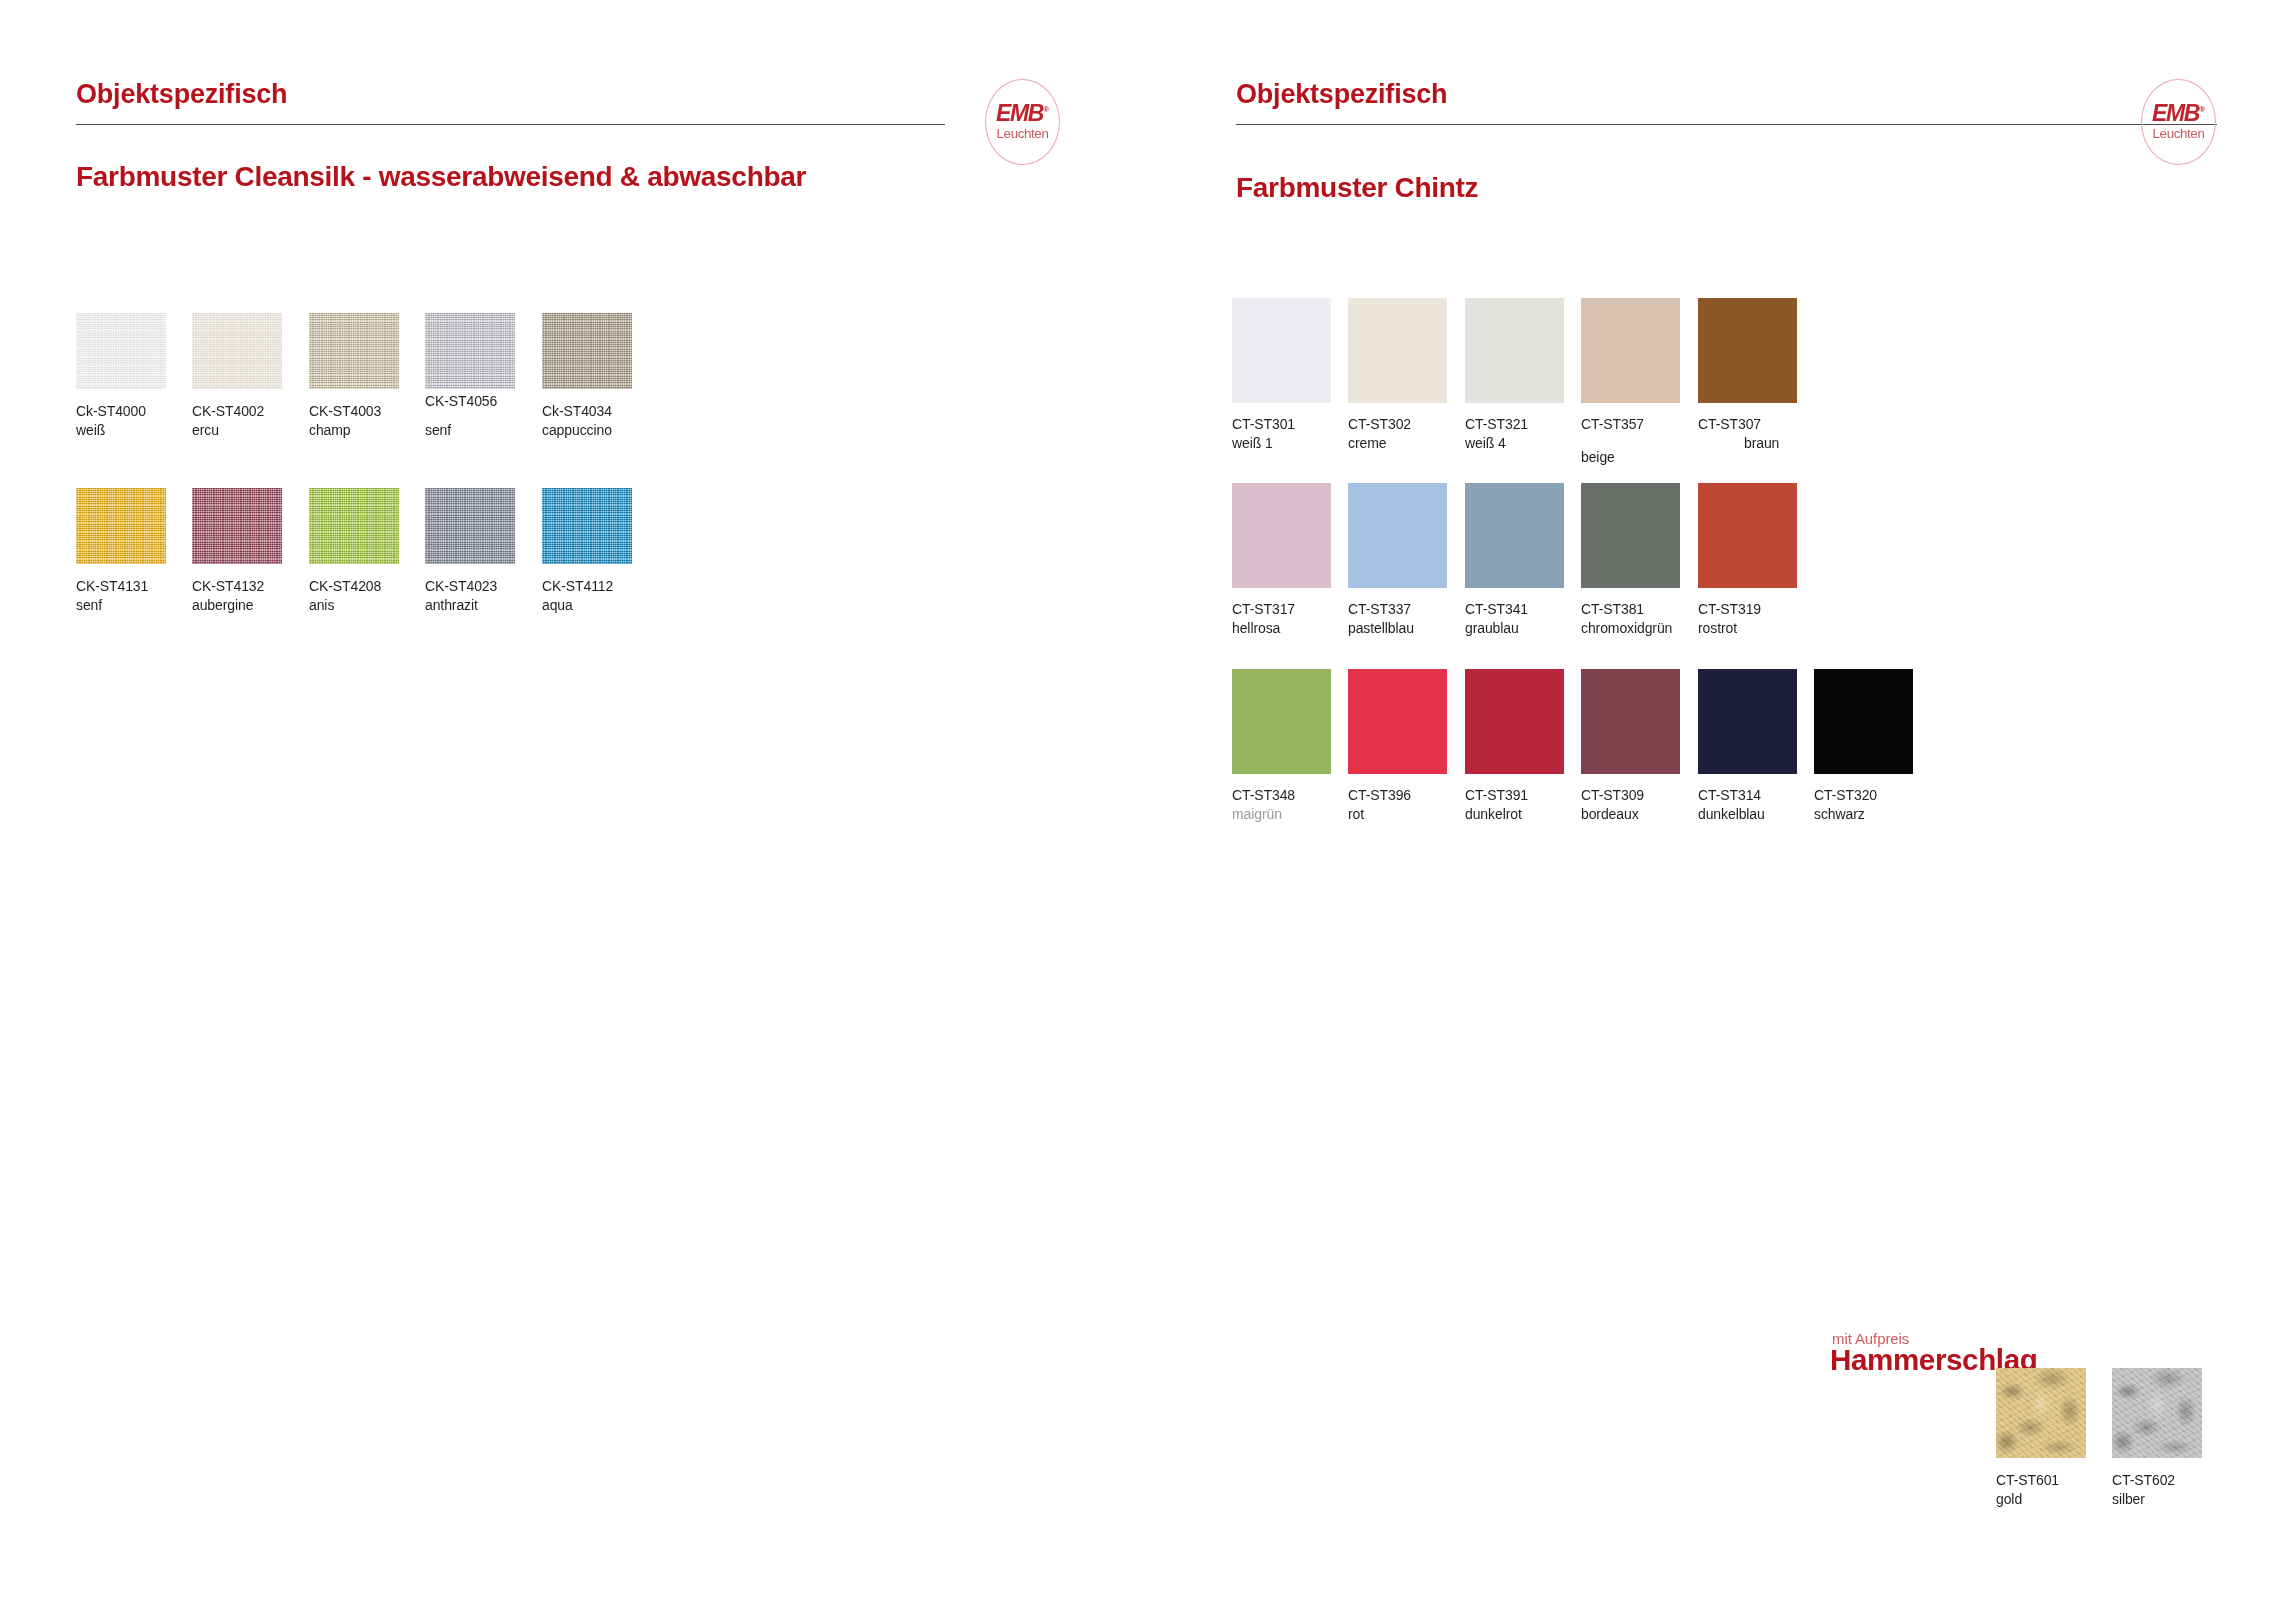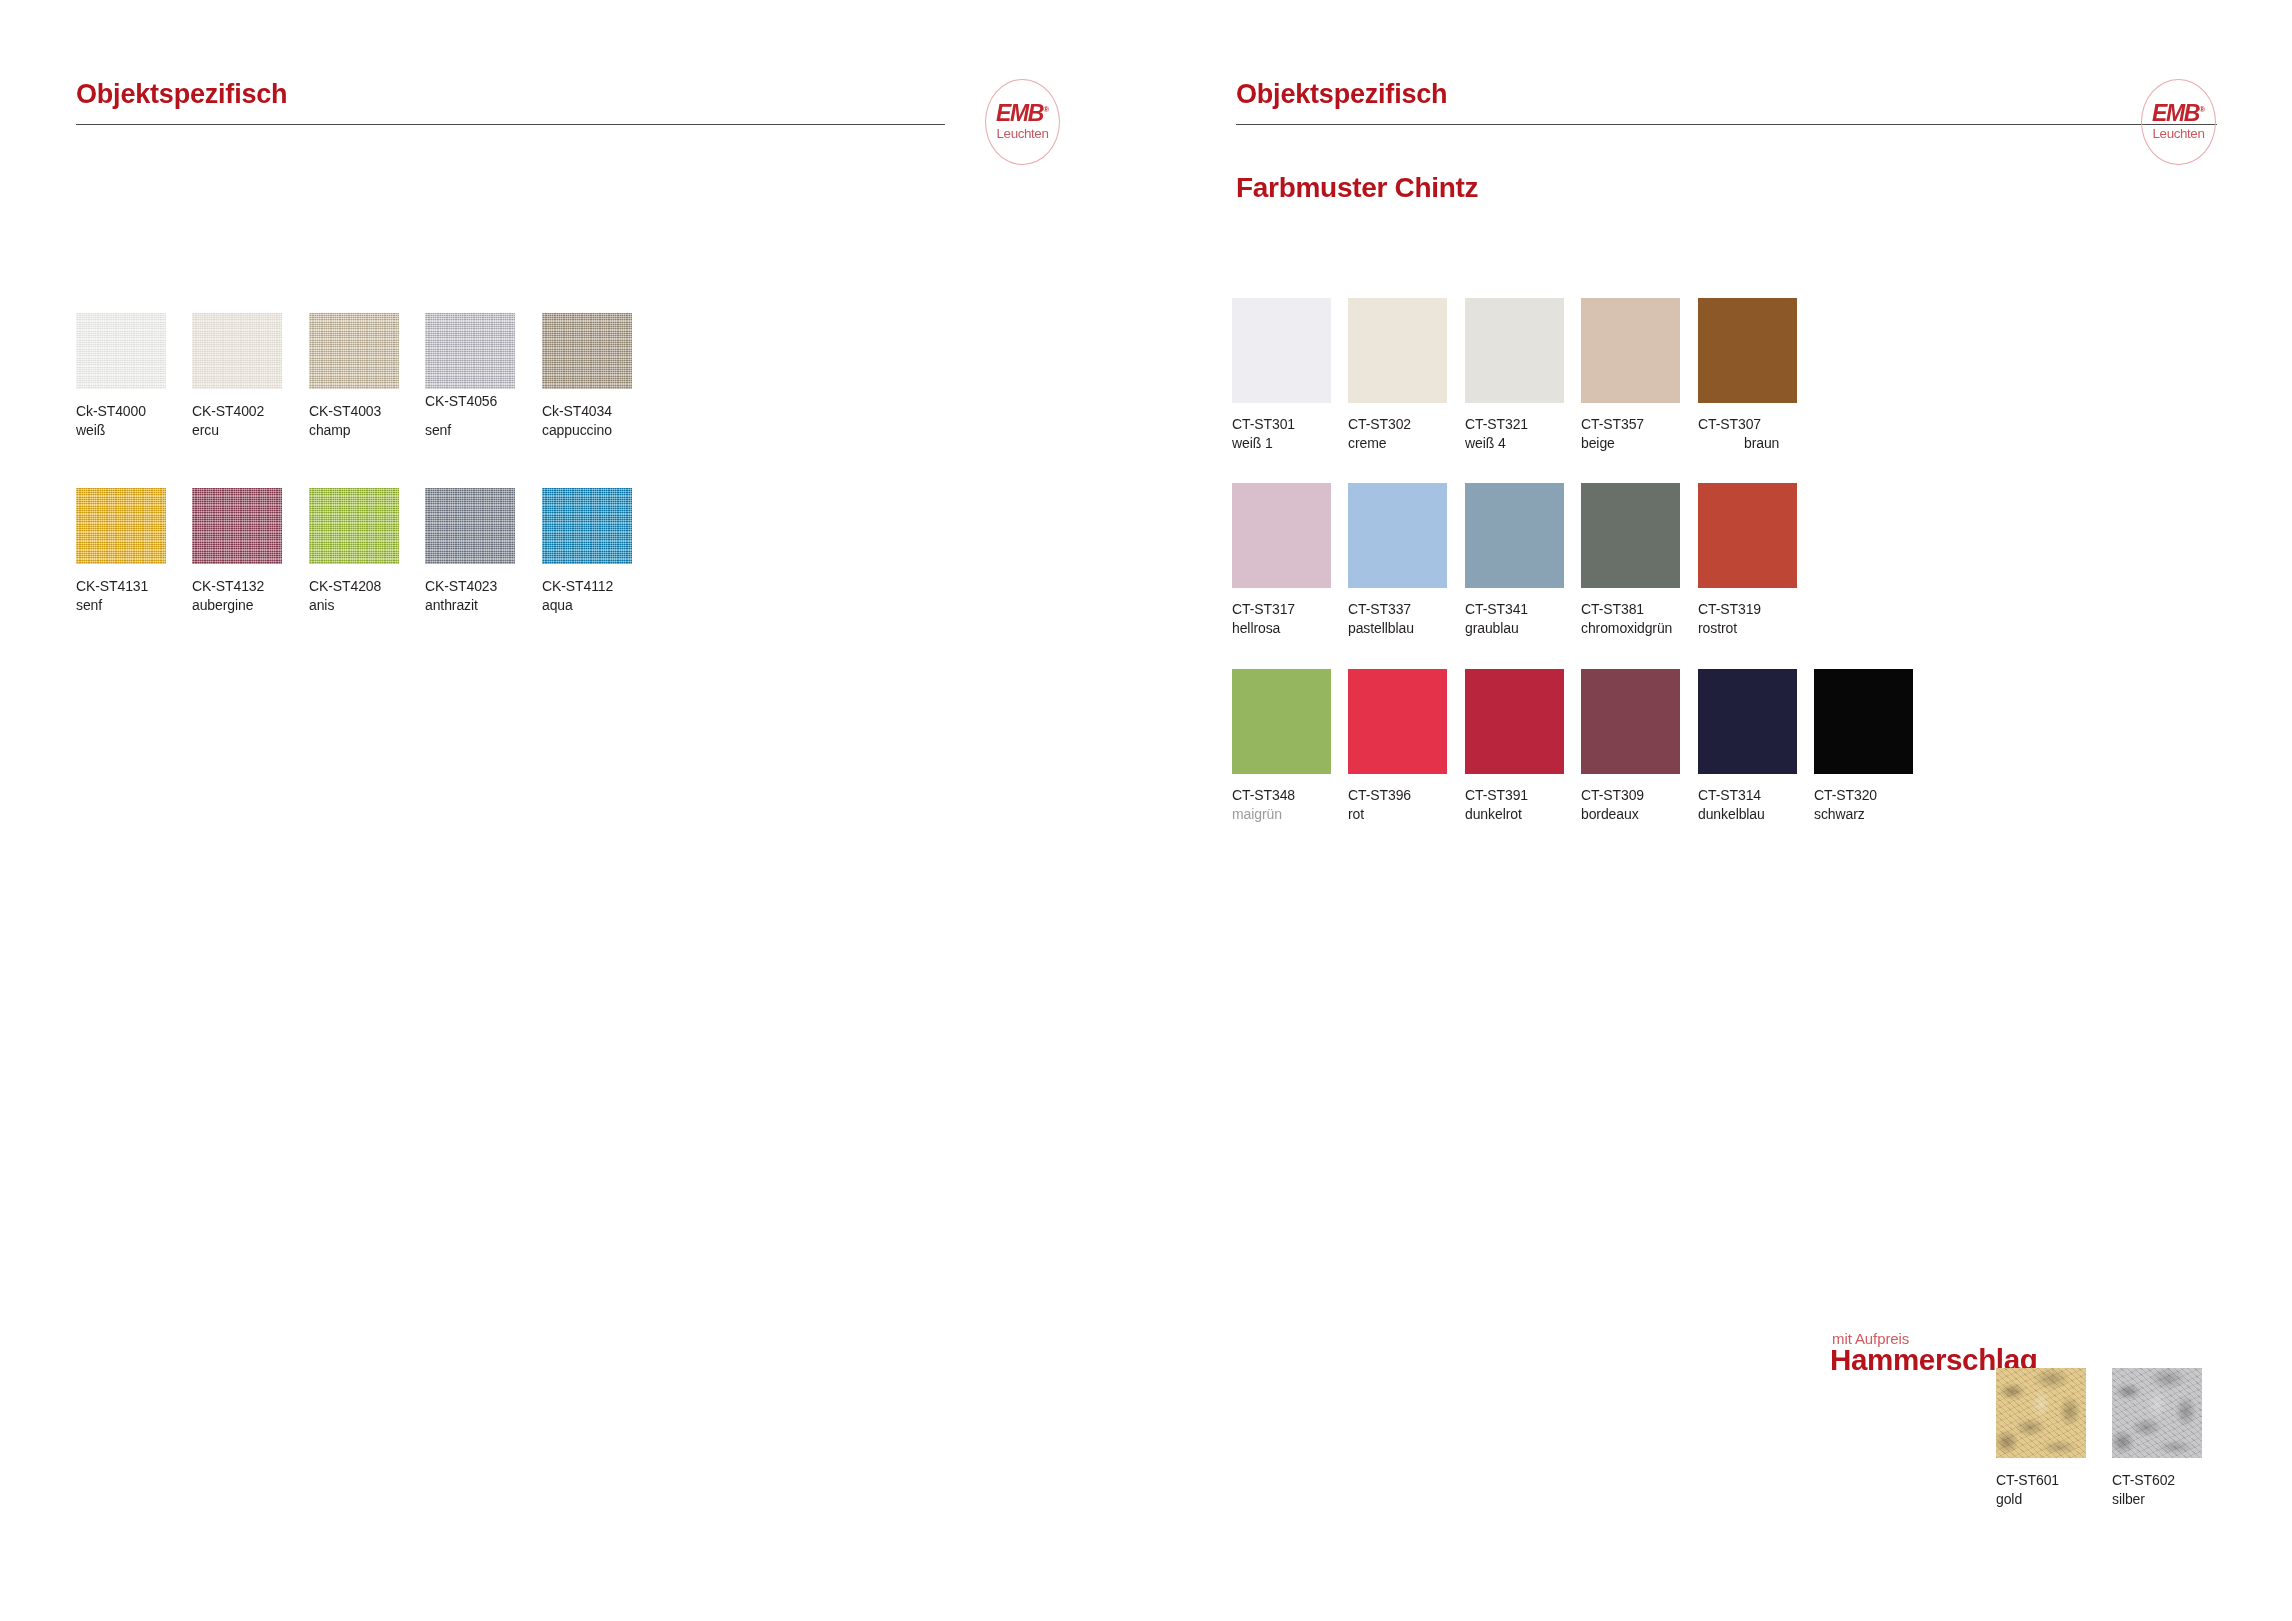--- a/index.html
+++ b/index.html
@@ -163,20 +163,21 @@
 </style>
 </head>
 <body>
 
 <div class="page page-left">
 
   <div class="hdr-kicker" style="left:76px; top:79px;">Objektspezifisch</div>
 
   <div class="hdr-rule" style="left:76px; top:124px; width:869px;"></div>
 
+  <div class="hdr-title" style="left:76px; top:161px;">Farbmuster Cleansilk - wasserabweisend &amp; abwaschbar</div>
 
   <div class="logo" style="left:985px; top:79px;">
     <div class="logo-emb"><span>EMB</span><span class="logo-reg">®</span></div>
     <div class="logo-sub">Leuchten</div>
   </div>
 
   <div class="swatch-grid" id="grid-cleansilk" style="left: 76px; top: 313px;">
       <div class="swatch-cell" style="left: 0px; top: 0px; width: 90px;">
         <div class="swatch-chip tex-weave tex-weave-soft" style="width: 90px; height: 76px; background: rgb(244, 244, 242);"></div>
         <div class="swatch-code" style="top: 90px;">Ck-ST4000</div>
@@ -255,21 +256,21 @@
         <div class="swatch-name" style="top: 137px;">creme</div>
       </div>
       <div class="swatch-cell" style="left: 233px; top: 0px; width: 99px;">
         <div class="swatch-chip" style="width: 99px; height: 105px; background: rgb(228, 226, 220);"></div>
         <div class="swatch-code" style="top: 118px;">CT-ST321</div>
         <div class="swatch-name" style="top: 137px;">weiß 4</div>
       </div>
       <div class="swatch-cell" style="left: 349px; top: 0px; width: 99px;">
         <div class="swatch-chip" style="width: 99px; height: 105px; background: rgb(215, 194, 178);"></div>
         <div class="swatch-code" style="top: 118px;">CT-ST357</div>
-        <div class="swatch-name" style="top: 137px;">beige</div>
+        <div class="swatch-name" style="top: 151px;">beige</div>
       </div>
       <div class="swatch-cell" style="left: 466px; top: 0px; width: 99px;">
         <div class="swatch-chip" style="width: 99px; height: 105px; background: rgb(140, 88, 39);"></div>
         <div class="swatch-code" style="top: 118px;">CT-ST307</div>
         <div class="swatch-name" style="top: 137px; padding-left: 46px;">braun</div>
       </div>
       <div class="swatch-cell" style="left: 0px; top: 185px; width: 99px;">
         <div class="swatch-chip" style="width: 99px; height: 105px; background: rgb(217, 191, 203);"></div>
         <div class="swatch-code" style="top: 118px;">CT-ST317</div>
         <div class="swatch-name" style="top: 137px;">hellrosa</div>

